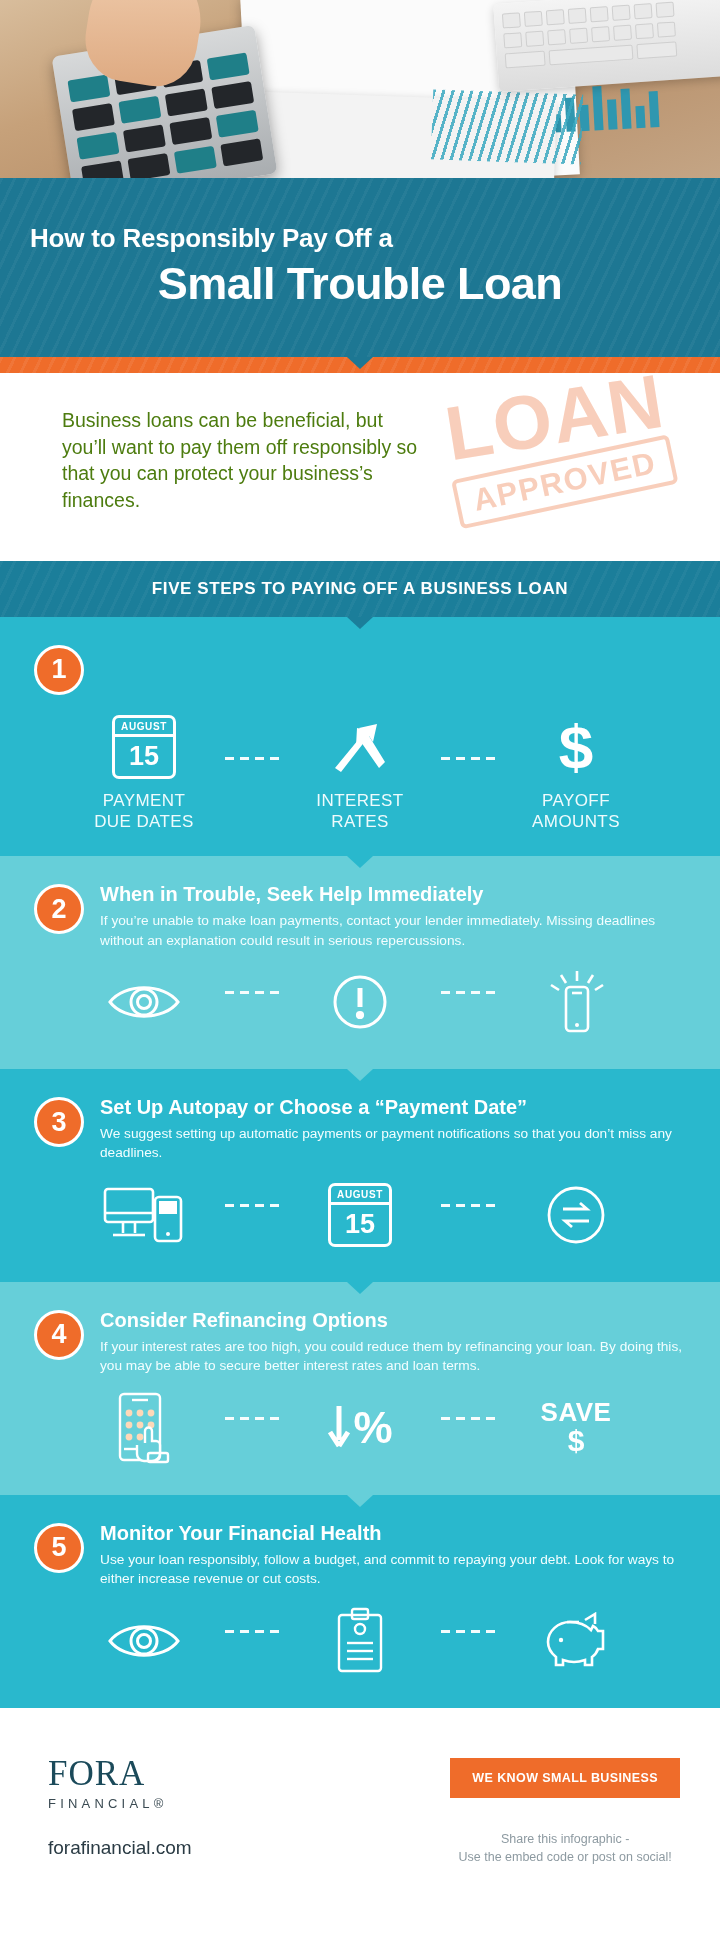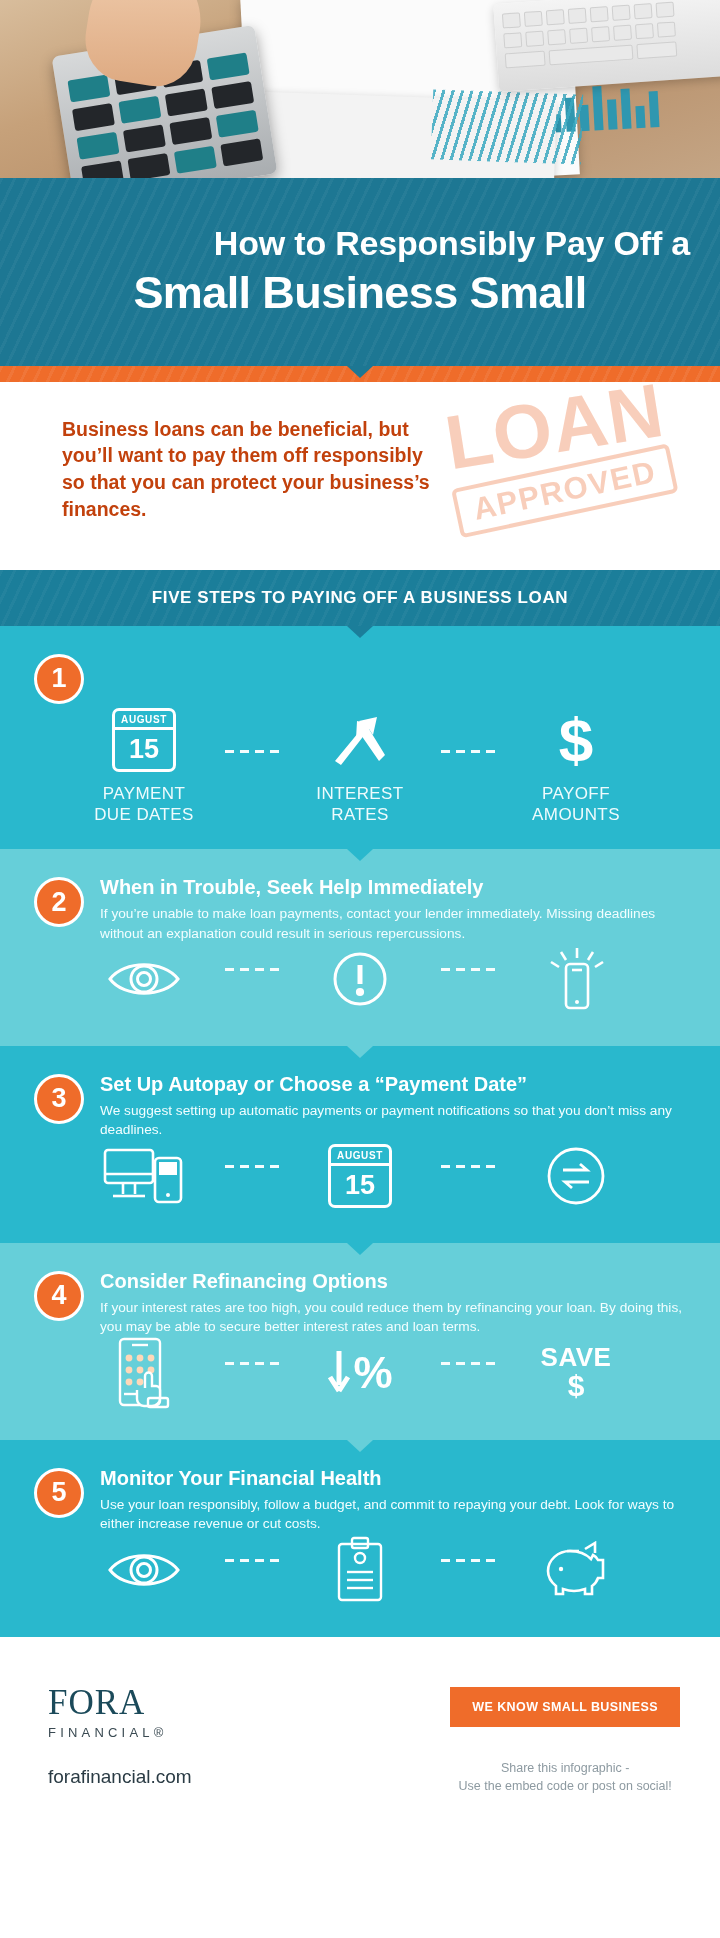--- a/index.html
+++ b/index.html
@@ -70,21 +70,21 @@
     box-shadow:0 3px 10px rgba(0,0,0,.2);
   }
   .kb i { position:absolute; display:block; background:#e9e9e9; border:1px solid #cfcfcf; border-radius:2px; }
 
   
   .title-band {
     background:#1d7793; position:relative; padding:46px 30px 48px 30px;
     background-image:repeating-linear-gradient(115deg, rgba(255,255,255,.045) 0 3px, transparent 3px 12px);
   }
   .title-line1 {
-    color:#ffffff; font-size:34px; font-weight:bold; text-align:right;
+    color:#ffffff; font-size:26px; font-weight:bold; text-align:left;
     letter-spacing:-.2px; line-height:1.12;
   }
   .title-line2 {
     color:#ffffff; font-size:45px; font-weight:bold; text-align:center;
     letter-spacing:-.6px; line-height:1.1; margin-top:6px;
   }
   .orange-rule {
     height:16px; background:#ef6c2a; position:relative;
     background-image:repeating-linear-gradient(115deg, rgba(255,255,255,.07) 0 3px, transparent 3px 12px);
   }
@@ -93,21 +93,21 @@
     width:0; height:0; border-left:13px solid transparent; border-right:13px solid transparent;
     border-top:12px solid #1d7793; top:0; z-index:3;
   }
 
   
   .intro {
     background:#ffffff; position:relative; padding:34px 40px 30px 62px;
     height:188px; overflow:hidden;
   }
   .intro p {
-    color:#c2410c; font-size:19.5px; font-weight:bold; line-height:1.38;
+    color:#4d7c0f; font-size:19.5px; font-weight:normal; line-height:1.38;
     position:relative; z-index:2; max-width:370px;
   }
   .stamp {
     position:absolute; right:8px; top:6px; width:300px; height:170px; z-index:1;
     transform:rotate(-9deg); opacity:.42;
   }
   .stamp .loan {
     font-size:76px; font-weight:bold; color:#ef8c5e; letter-spacing:1px;
     line-height:1; text-align:center;
   }
@@ -152,21 +152,21 @@
     color:#ffffff; font-size:20px; font-weight:bold; line-height:1.2;
     margin-bottom:5px;
   }
   .step-body {
     color:#f2feff; font-size:13.7px; line-height:1.42; font-weight:400;
   }
 
   
   .icon-row {
     display:flex; align-items:center; justify-content:center;
-    gap:0; margin-top:0; padding-bottom:4px;
+    gap:0; margin-top:16px; padding-bottom:4px;
   }
   .icon-cell {
     display:flex; flex-direction:column; align-items:center; justify-content:flex-start;
     width:150px; text-align:center;
   }
   .icon-art { height:72px; display:flex; align-items:center; justify-content:center; }
   .icon-caption {
     color:#eefbfd; font-size:17px; letter-spacing:.4px; line-height:1.25;
     margin-top:7px; text-transform:uppercase;
   }
@@ -259,21 +259,21 @@
       <i style="left:140px;top:30px;width:18px;height:15px"></i>
       <i style="left:162px;top:30px;width:18px;height:15px"></i>
       <i style="left:8px;top:50px;width:40px;height:15px"></i>
       <i style="left:52px;top:50px;width:84px;height:15px"></i>
       <i style="left:140px;top:50px;width:40px;height:15px"></i>
     </div>
   </div>
 
   <div class="title-band">
     <div class="title-line1">How to Responsibly Pay Off a</div>
-    <div class="title-line2">Small Business Small</div>
+    <div class="title-line2">Small Trouble Loan</div>
   </div>
   <div class="orange-rule">
     <div class="notch-teal"></div>
   </div>
 
   <div class="intro">
     <div class="stamp">
       <div class="stamp-inner">
         <div class="loan">LOAN</div>
         <div class="apprbox">

